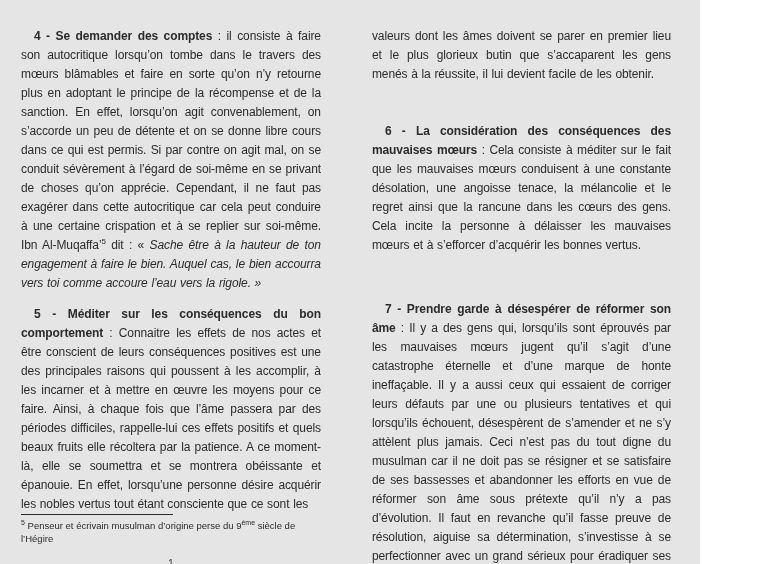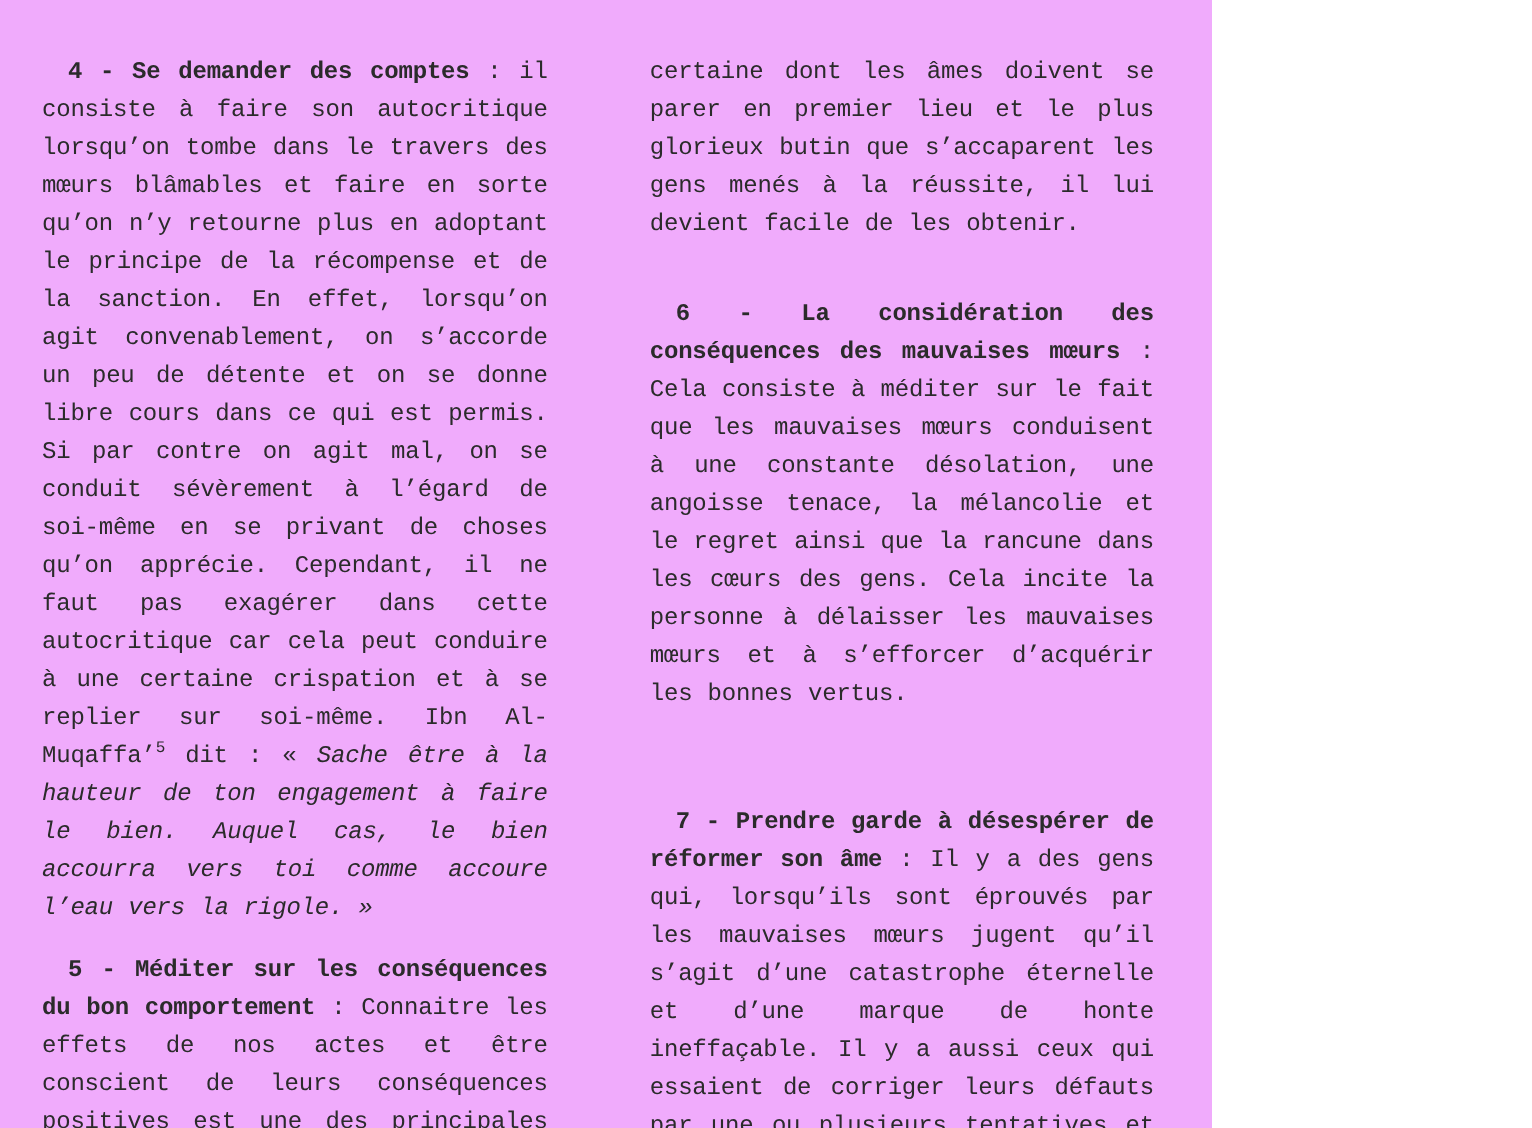--- a/index.html
+++ b/index.html
@@ -1,26 +1,26 @@
 <!DOCTYPE html>
 <html><head>
 <meta charset="utf-8">
 <style>
   html, body {
     margin: 0;
     padding: 0;
     background: #ffffff;
   }
   .spread {
-    width: 606px;
+    width: 700px;
     height: 564px;
-    background: #f0abfc;
+    background: #e5e5e5;
     display: flex;
     overflow: hidden;
-    font-family: Liberation Mono, monospace;
+    font-family: Liberation Sans, sans-serif;
     color: #2b2b2b;
   }
   .page {
     box-sizing: border-box;
     width: 383px;
     height: 564px;
     display: flex;
     flex-direction: column;
     padding: 27px 29px 14px 21px;
   }
@@ -31,21 +31,21 @@
     margin: 0;
     font-size: 12px;
     line-height: 19px;
     letter-spacing: -0.1px;
     text-align: justify;
     word-spacing: 0.5px;
   }
   .para.indent { text-indent: 13px; }
   .gap-23 { margin-top: 12px; }
   .gap-27 { margin-top: 45px; }
-  .gap-30 { margin-top: 26px; }
+  .gap-30 { margin-top: 38px; }
   .para b { font-weight: bold; }
   .quote { font-style: italic; }
   sup.fn {
     font-size: 8px;
     line-height: 0;
     vertical-align: super;
   }
   .page-footer { margin-top: auto; }
   .footnote-rule {
     width: 152px;
@@ -88,21 +88,21 @@
         <div class="footnote-rule"></div>
         <div class="footnote-text"><sup class="fn">5</sup><span> Penseur et écrivain musulman d’origine perse du 9</span><sup class="fn">ème</sup><span> siècle de l’Hégire</span></div>
       </div>
       <div class="page-number">1</div>
     </div>
   </div>
 
   <div class="page page--right">
     <div class="page-main">
 
-      <p class="para">certaine dont les âmes doivent se parer en premier lieu et le plus glorieux butin que s’accaparent les gens menés à la réussite, il lui devient facile de les obtenir.</p>
+      <p class="para">valeurs dont les âmes doivent se parer en premier lieu et le plus glorieux butin que s’accaparent les gens menés à la réussite, il lui devient facile de les obtenir.</p>
 
       <p class="para indent gap-30"><b>6 - La considération des conséquences des mauvaises mœurs</b><span> : Cela consiste à méditer sur le fait que les mauvaises mœurs conduisent à une constante désolation, une angoisse tenace, la mélancolie et le regret ainsi que la rancune dans les cœurs des gens. Cela incite la personne à délaisser les mauvaises mœurs et à s’efforcer d’acquérir les bonnes vertus.</span></p>
 
       <p class="para indent gap-27"><b>7 - Prendre garde à désespérer de réformer son âme</b><span> : Il y a des gens qui, lorsqu’ils sont éprouvés par les mauvaises mœurs jugent qu’il s’agit d’une catastrophe éternelle et d’une marque de honte ineffaçable. Il y a aussi ceux qui essaient de corriger leurs défauts par une ou plusieurs tentatives et qui lorsqu’ils échouent, désespèrent de s’amender et ne s’y attèlent plus jamais. Ceci n’est pas du tout digne du musulman car il ne doit pas se résigner et se satisfaire de ses bassesses et abandonner les efforts en vue de réformer son âme sous prétexte qu’il n’y a pas d’évolution. Il faut en revanche qu’il fasse preuve de résolution, aiguise sa détermination, s’investisse à se perfectionner avec un grand sérieux pour éradiquer ses défauts. On ne compte plus le nombre de</span></p>
 
     </div>
 
   </div>
 
 </div>

